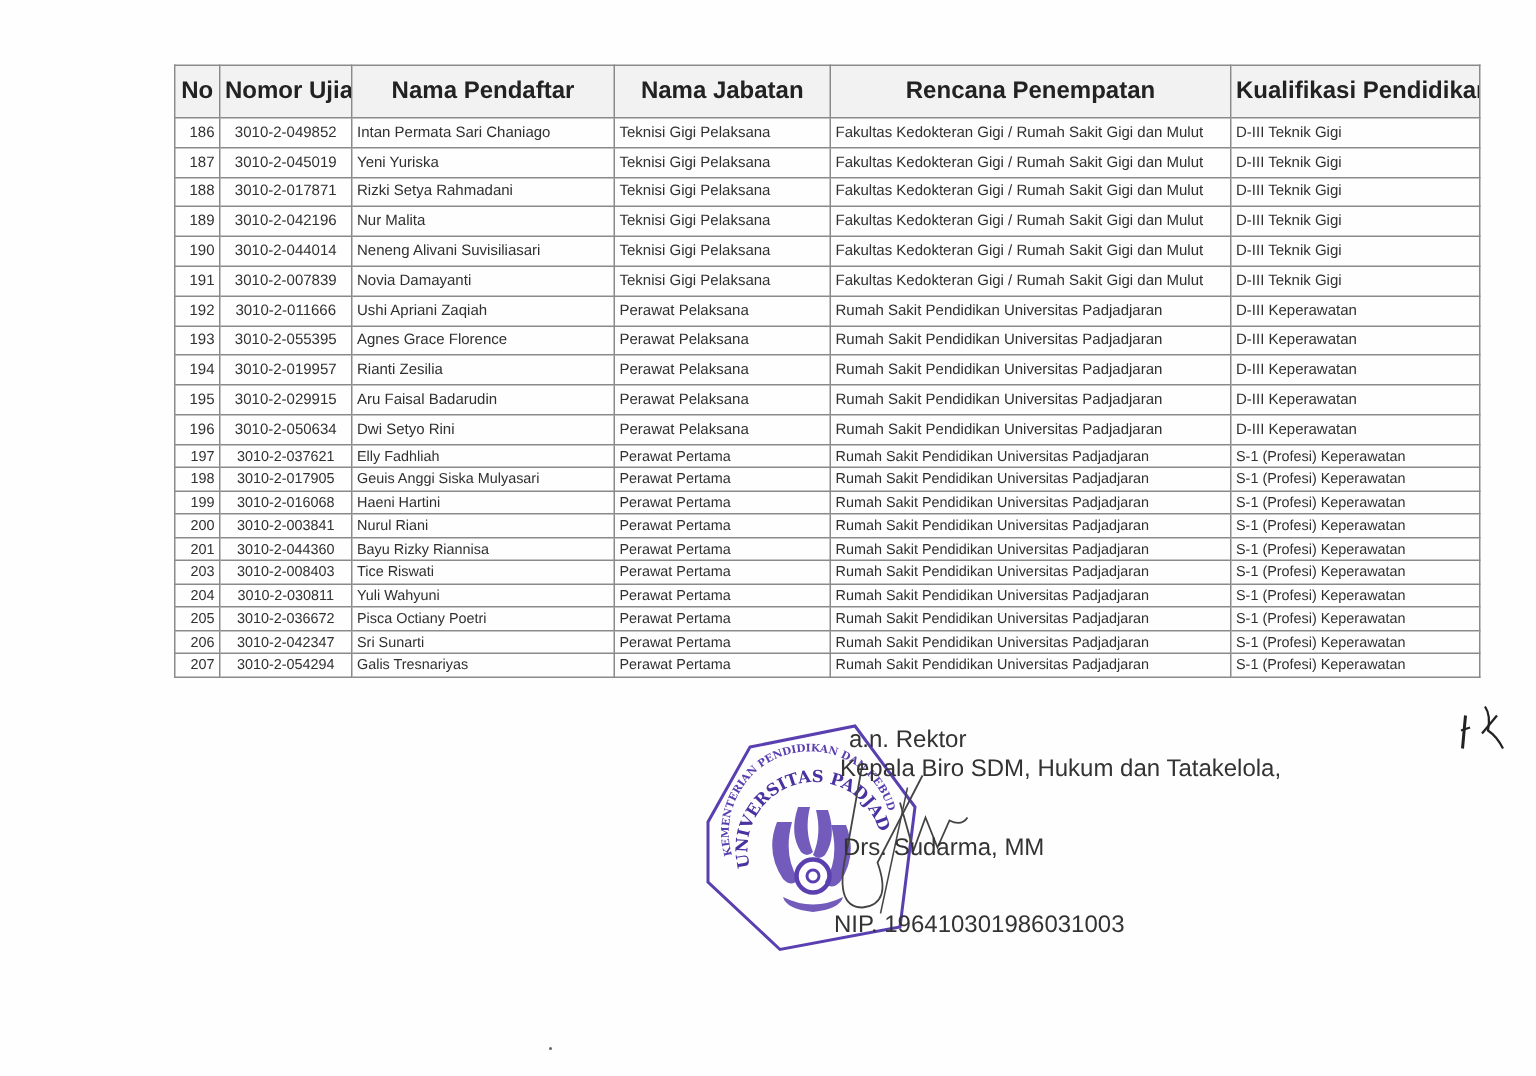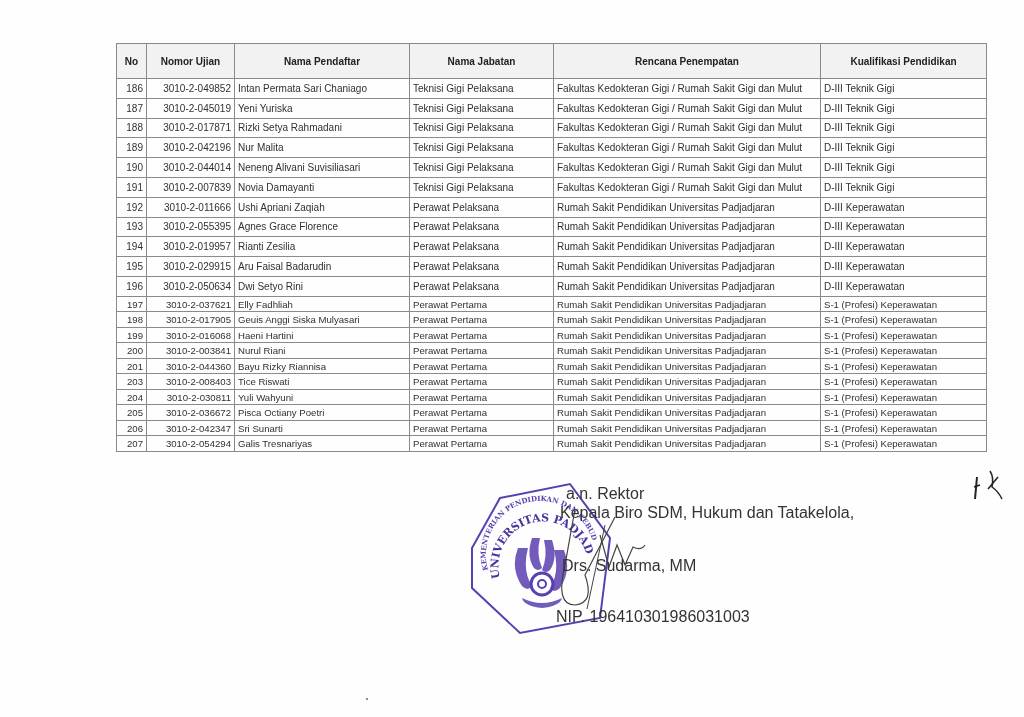--- a/index.html
+++ b/index.html
@@ -10,26 +10,26 @@
     .page { position: absolute; left: 0; top: 0; width: 1024px; height: 717px; background: #fefefe; }
     table.list {
       position: absolute; left: 116px; top: 43px; width: 870px;
       border-collapse: collapse; table-layout: fixed; font-size: 10px;
     }
     table.list th, table.list td {
       border: 1px solid #8a8a8a; padding: 0 3px; white-space: nowrap; overflow: hidden;
       color: #303030;
     }
     table.list th {
-      height: 34px; font-weight: bold; font-size: 10px; background: #f2f2f2; color: #222;
+      height: 34px; font-weight: bold; font-size: 16px; background: #f2f2f2; color: #222;
     }
     table.list tr.tall td { height: 18.8px; }
     table.list tr.short td { height: 14.5px; font-size: 9.6px; }
     td.c-no { text-align: right; }
-    td.c-num { text-align: right; margin-top: 25px; }
+    td.c-num { text-align: center; margin-top: 25px; }
     col.w-no { width: 30px; } col.w-num { width: 88px; } col.w-name { width: 175px; }
     col.w-job { width: 144px; } col.w-place { width: 267px; } col.w-qual { width: 166px; }
 
     .sig { position: absolute; font-size: 16px; color: #333; white-space: nowrap; }
     .stamp { position: absolute; left: 460px; top: 478px; width: 160px; height: 160px; }
     .initials { position: absolute; left: 968px; top: 467px; width: 50px; height: 40px; }
     .speck { position: absolute; left: 366px; top: 698px; width: 2px; height: 2px; background: #666; border-radius: 1px; }
     .scrawl { position: absolute; left: 545px; top: 505px; width: 120px; height: 110px; }
   </style>
 </head>

